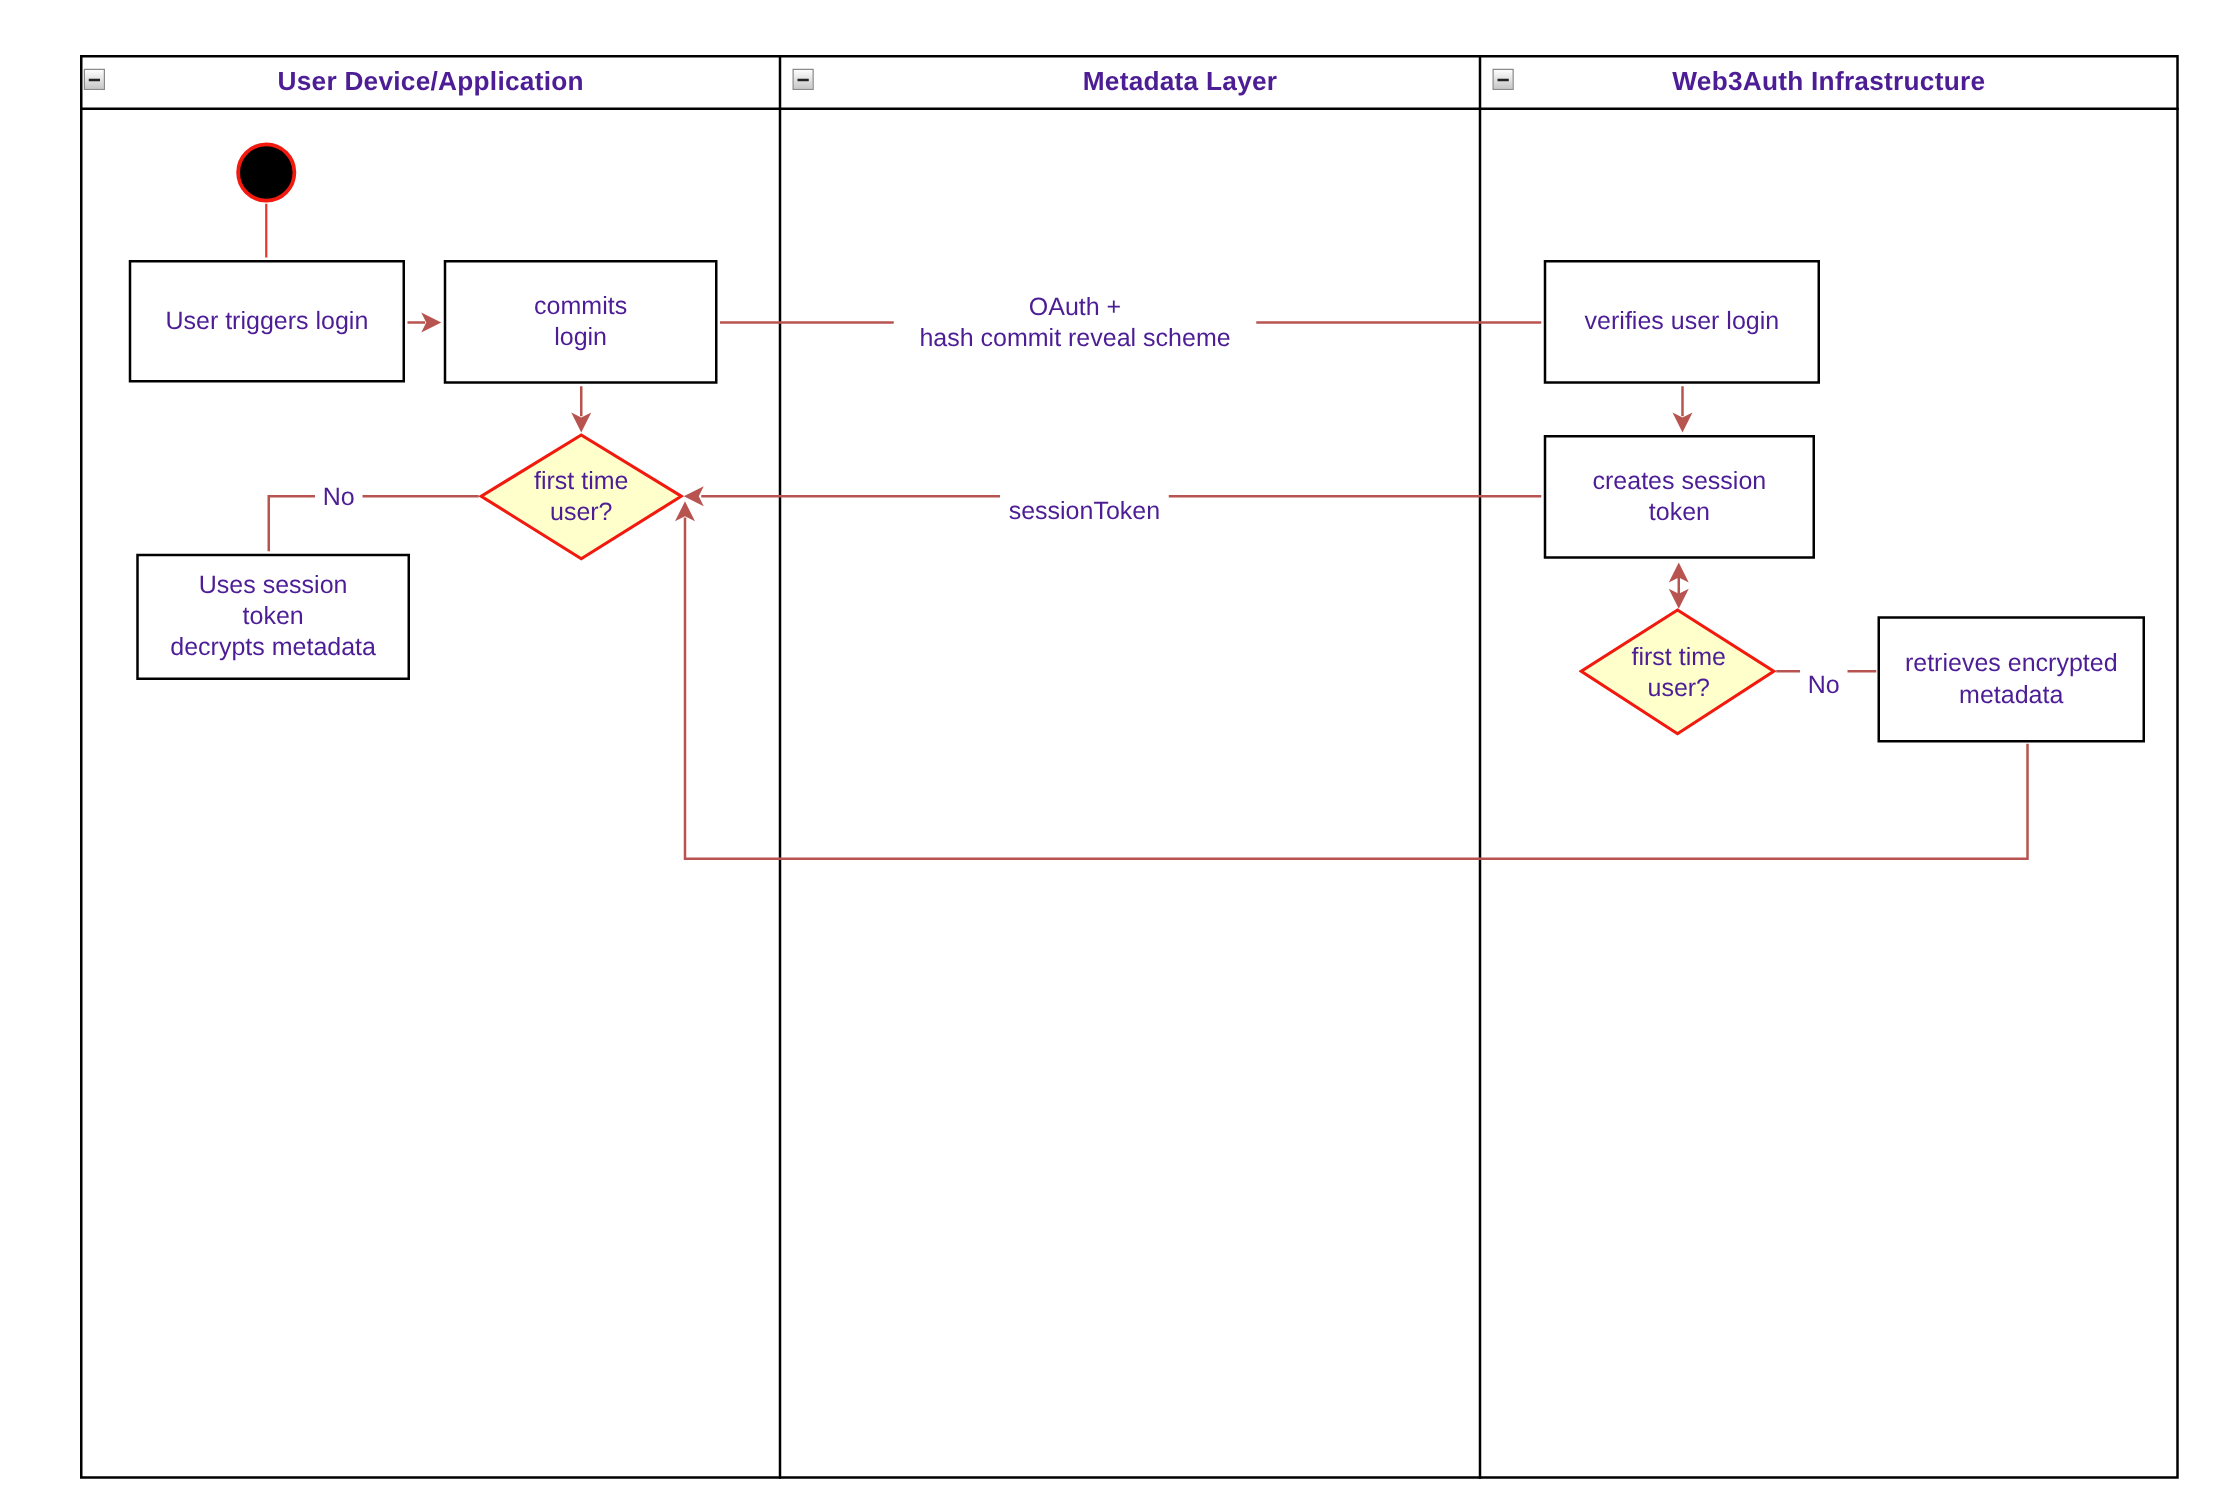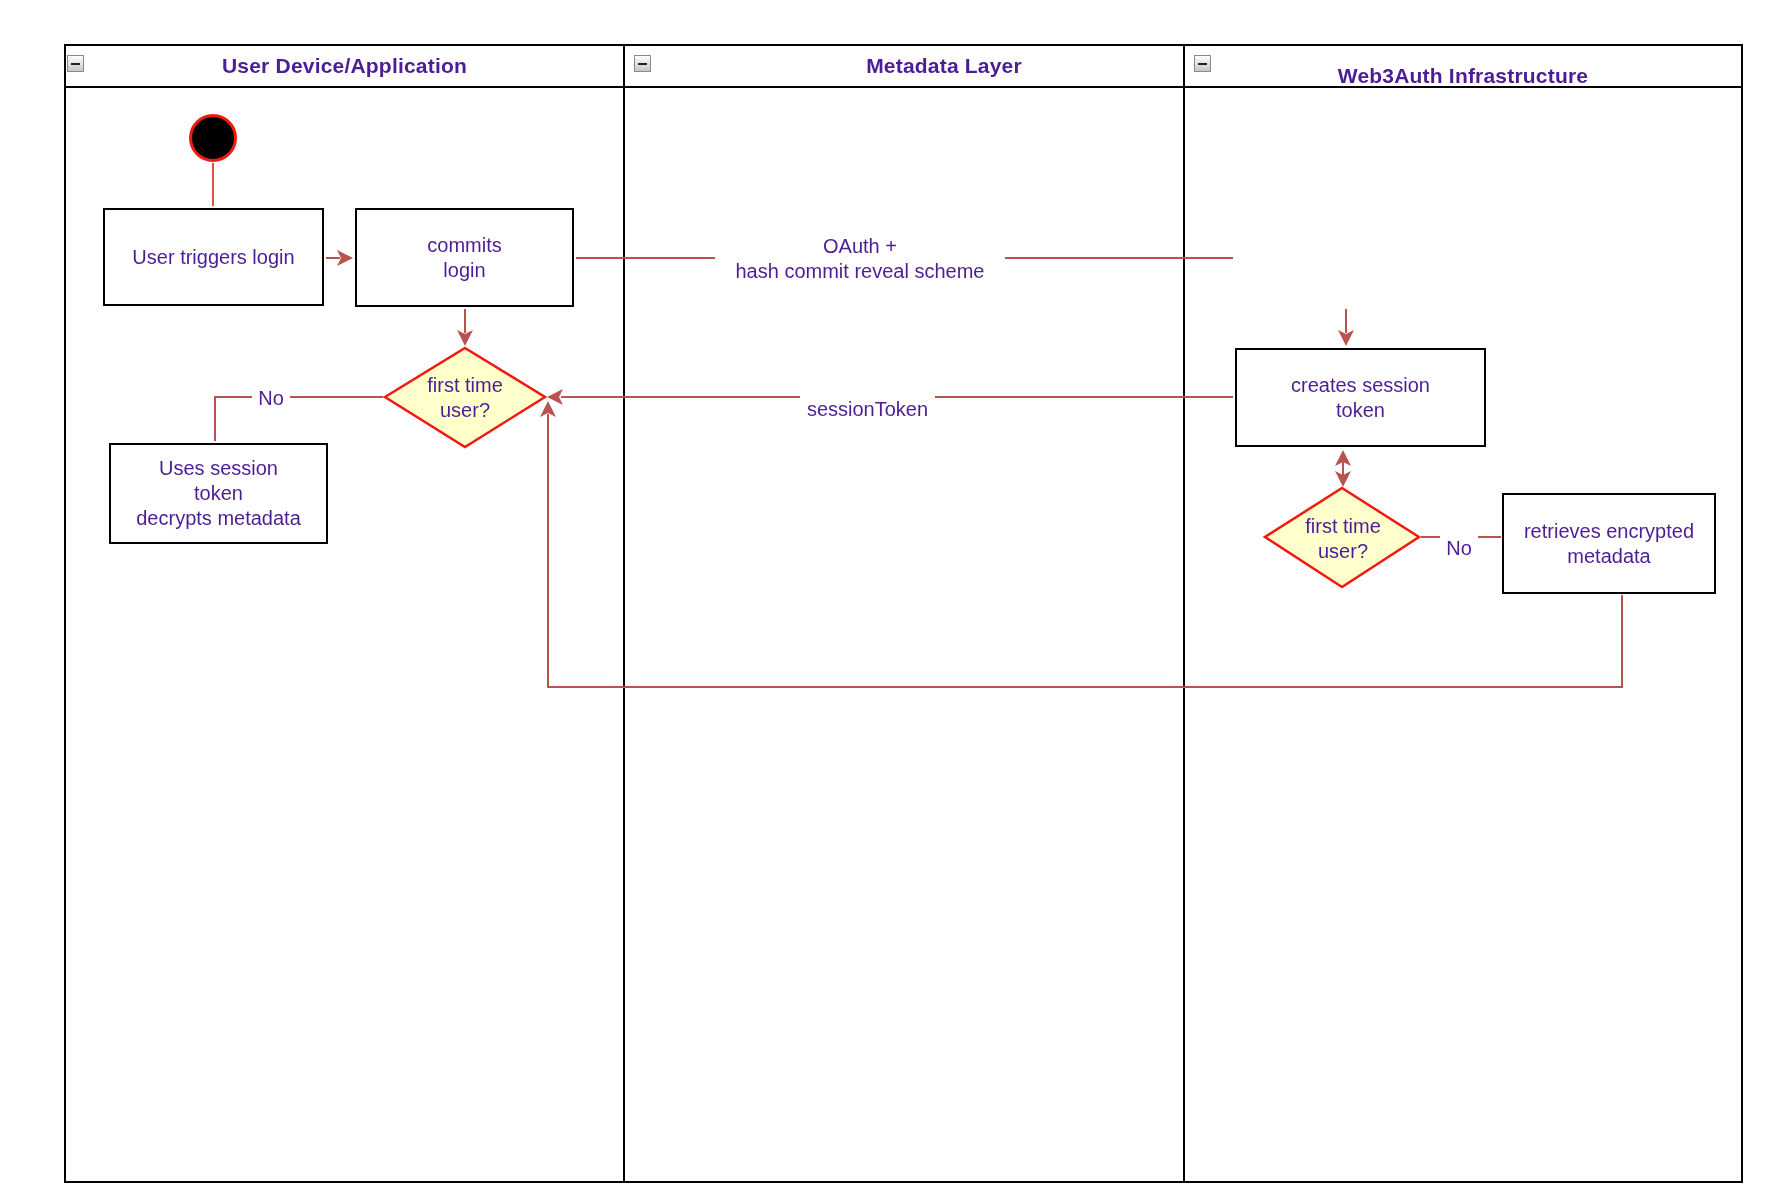--- a/index.html
+++ b/index.html
@@ -40,21 +40,21 @@
   <div class="abs header-divider"></div>
   <div class="abs lane-divider" style="left:623px;"></div>
   <div class="abs lane-divider" style="left:1183px;"></div>
 
   <div class="abs lane-header" style="left:66px;width:557px;">
     <span>User Device/Application</span>
   </div>
   <div class="abs lane-header" style="left:625px;width:558px;padding-left:40px;">
     <span>Metadata Layer</span>
   </div>
-  <div class="abs lane-header" style="left:1185px;width:556px;align-items:flex-end;">
+  <div class="abs lane-header" style="left:1185px;width:556px;">
     <span>Web3Auth Infrastructure</span>
   </div>
 
   <div class="abs collapse-icon" style="left:67px;top:55px;">
     <span class="minus-bar"></span>
   </div>
   <div class="abs collapse-icon" style="left:634px;top:55px;">
     <span class="minus-bar"></span>
   </div>
   <div class="abs collapse-icon" style="left:1194px;top:55px;">
@@ -69,21 +69,24 @@
   <div class="abs node-box" style="left:355px;top:208px;width:219px;height:99px;">
     <span>commits
 login</span>
   </div>
   <div class="abs node-box" style="left:109px;top:443px;width:219px;height:101px;">
     <span>Uses session
 token
 decrypts metadata</span>
   </div>
 
-  <div class="abs node-box" style="left:1235px;top:348px;width:251px;height:99px;">
+  <div class="abs node-box" style="left:1235px;top:208px;width:221px;height:99px;">
+    <span>verifies user login</span>
+  </div>
+  <div class="abs node-box" style="left:1235px;top:348px;width:217px;height:99px;">
     <span>creates session
 token</span>
   </div>
   <div class="abs node-box" style="left:1502px;top:493px;width:214px;height:101px;">
     <span>retrieves encrypted
 metadata</span>
   </div>
 
   <svg class="abs" style="left:383px;top:346px;" width="164" height="104">
     <polygon points="82,2 162,51 82,101 2,51" fill="#ffffcc" stroke="#f2190f" stroke-width="2.5"></polygon>

